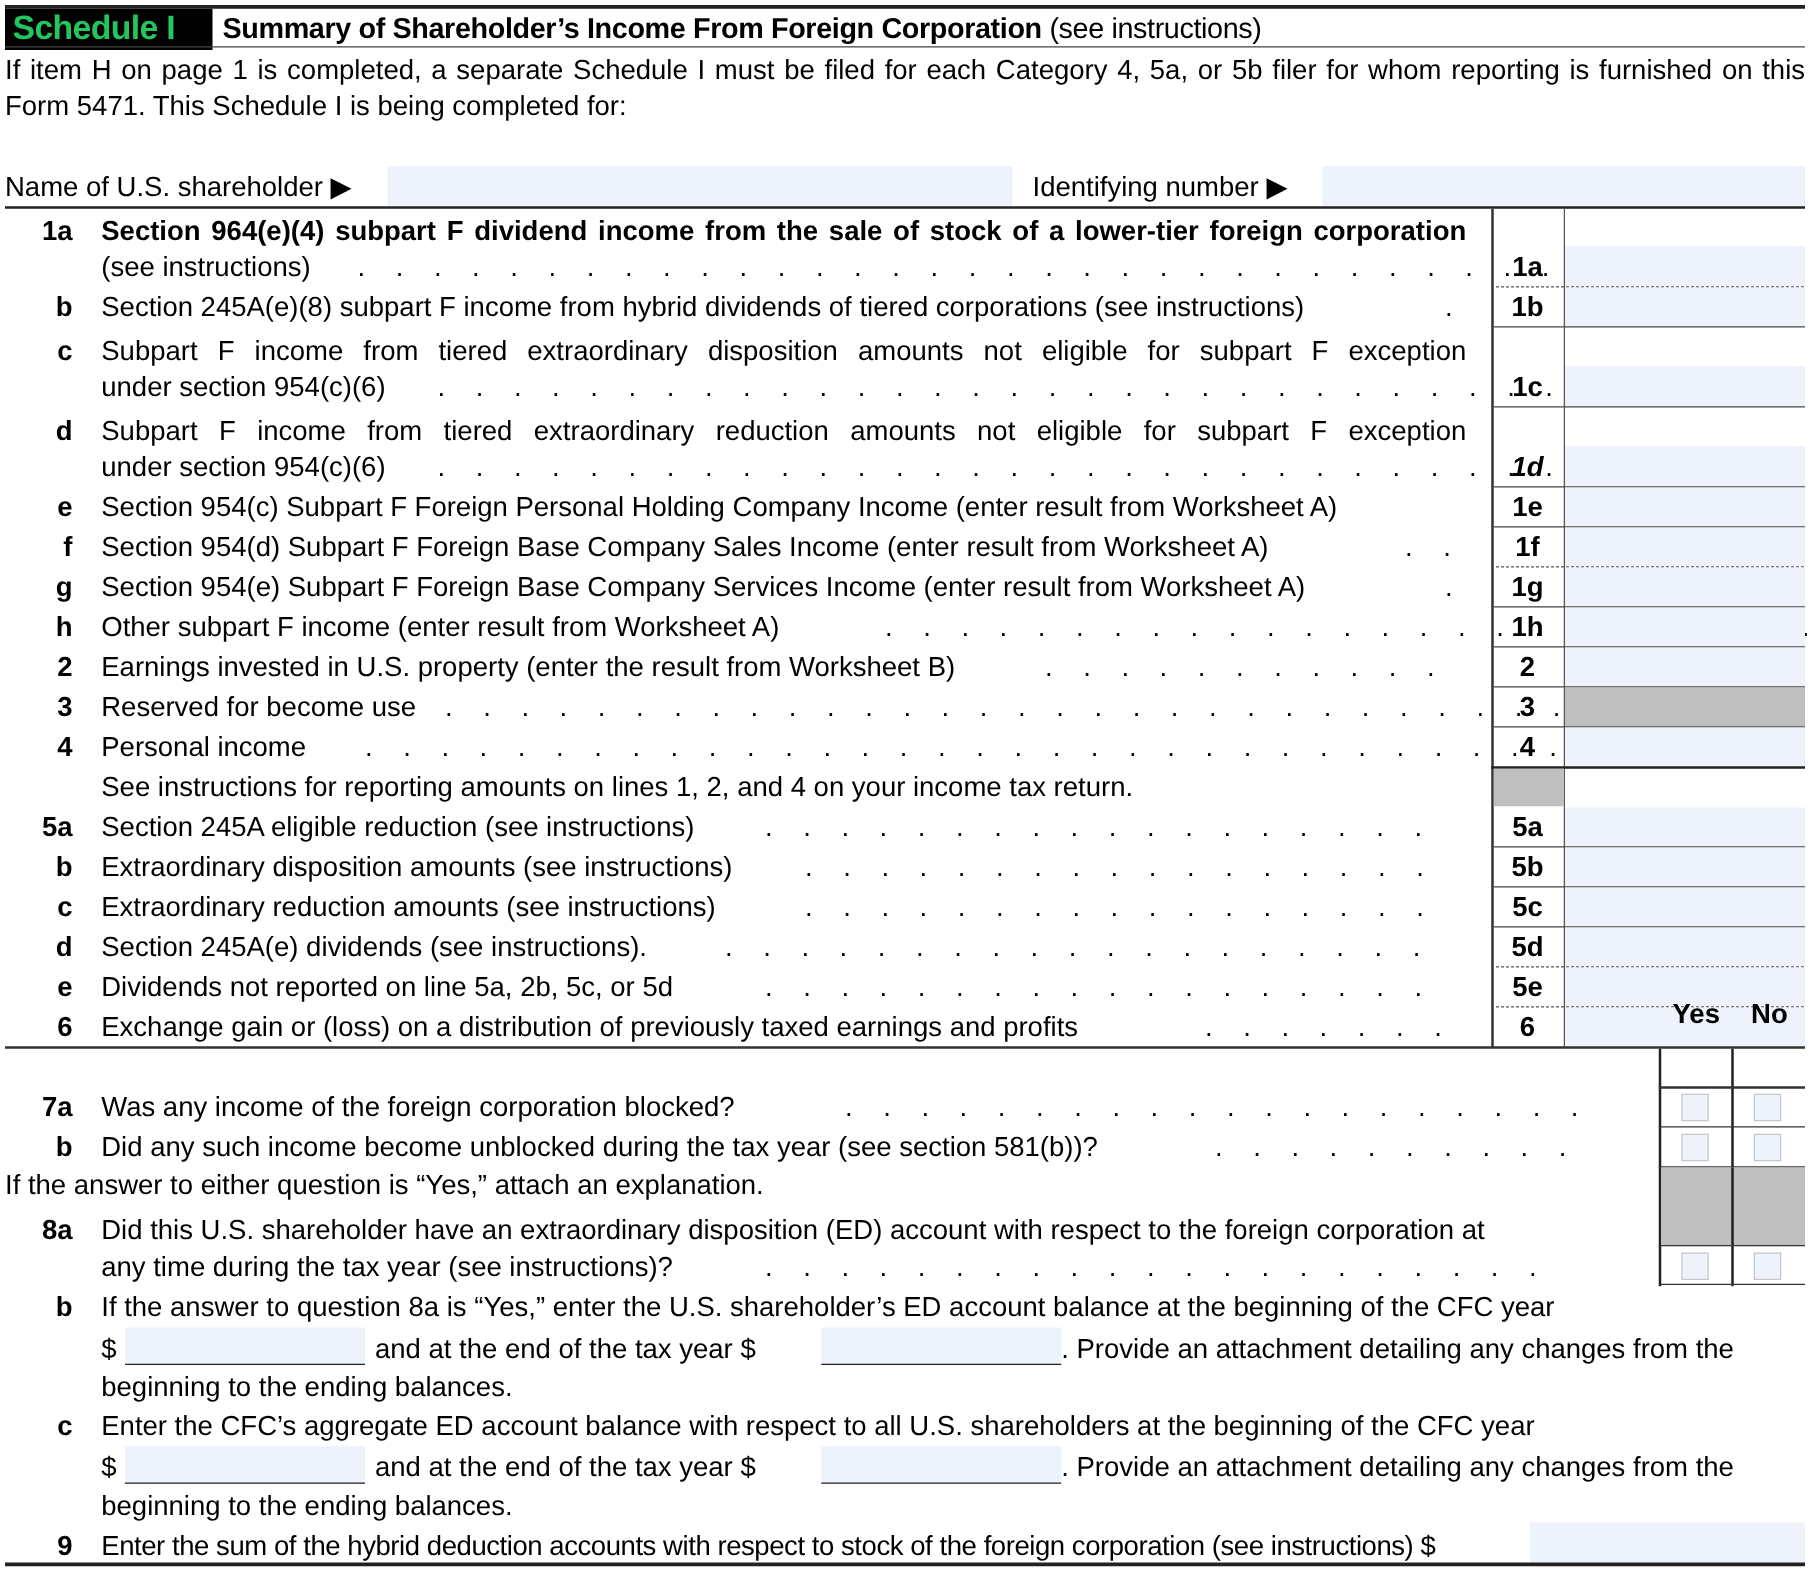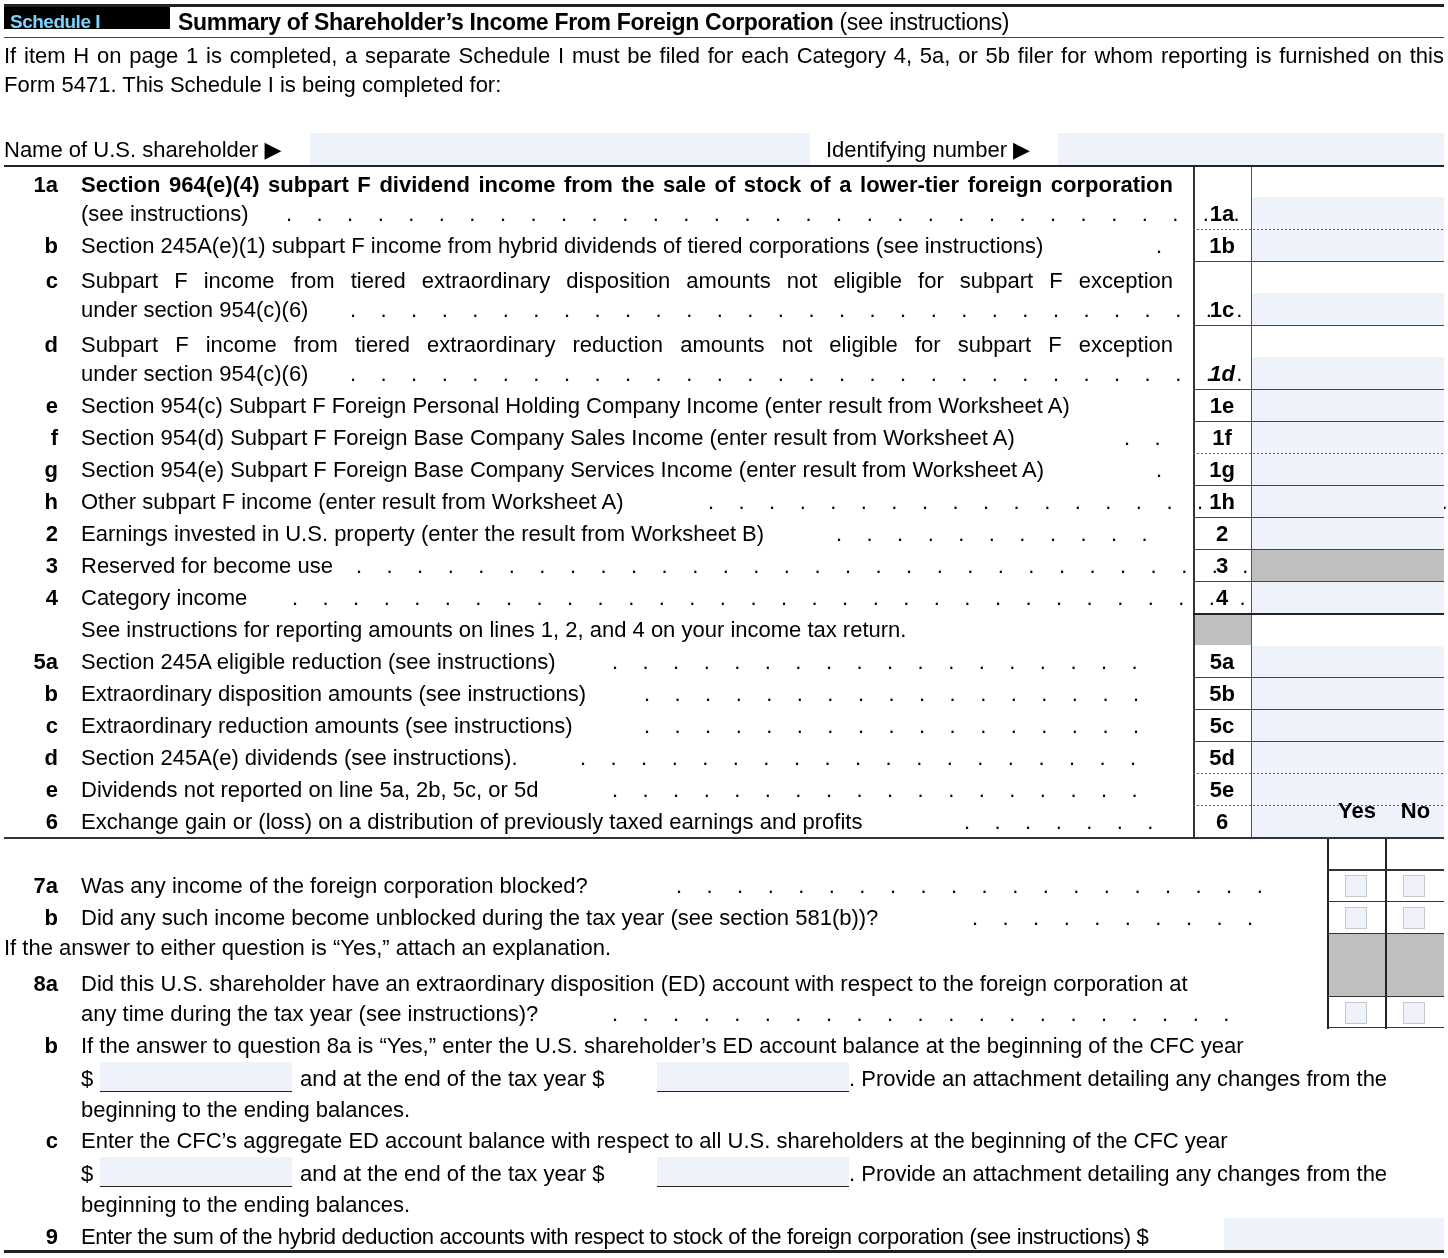--- a/index.html
+++ b/index.html
@@ -3,21 +3,21 @@
 <meta charset="utf-8">
 <style>
   * { box-sizing: border-box; margin: 0; padding: 0; }
   html, body { width: 1448px; height: 1258px; background: #ffffff; overflow: hidden; }
   body { font-family: "Liberation Sans", sans-serif; color: #000; font-size: 22px; position: relative; }
 
   .abs { position: absolute; }
 
   
   .hdr-topline { left: 4px; top: 4px; width: 1440px; height: 3px; background: #222; }
-  .hdr-tag { left: 4px; top: 7px; width: 166px; height: 22px; background: #000; color: #7dd3fc; font-weight: bold; font-size: 19px; line-height: 30px; padding-left: 6px; letter-spacing: -0.5px; }
+  .hdr-tag { left: 4px; top: 7px; width: 166px; height: 33px; background: #000; color: #22c55e; font-weight: bold; font-size: 27px; line-height: 30px; padding-left: 6px; letter-spacing: -0.5px; }
   .hdr-title { left: 178px; top: 7px; height: 30px; line-height: 30px; font-size: 23px; white-space: nowrap; letter-spacing: -0.3px; }
   .hdr-title b { font-weight: bold; }
   .hdr-bottomline { left: 4px; top: 37px; width: 1440px; height: 1px; background: #444; }
 
   .intro { left: 4px; top: 41px; width: 1440px; font-size: 22px; line-height: 29px; text-align: justify; text-align-last: left; }
 
   .name-label { left: 4px; top: 133px; height: 32px; line-height: 34px; font-size: 22px; white-space: nowrap; }
   .name-field { left: 310px; top: 133px; width: 500px; height: 32px; background: #eef2fb; border: none; }
   .id-label { left: 826px; top: 133px; height: 32px; line-height: 34px; font-size: 22px; white-space: nowrap; }
   .id-field { left: 1058px; top: 133px; width: 386px; height: 32px; background: #eef2fb; border: none; }
@@ -78,21 +78,21 @@
   <div class="ln-text just" style="top:0;font-weight:bold;">Section 964(e)(4) subpart F dividend income from the sale of stock of a lower-tier foreign corporation</div>
   <div class="ln-text" style="top:29px;">(see instructions)</div>
   <div class="dots" style="left:286px; top:29px;">.&nbsp;&nbsp;&nbsp;&nbsp;.&nbsp;&nbsp;&nbsp;&nbsp;.&nbsp;&nbsp;&nbsp;&nbsp;.&nbsp;&nbsp;&nbsp;&nbsp;.&nbsp;&nbsp;&nbsp;&nbsp;.&nbsp;&nbsp;&nbsp;&nbsp;.&nbsp;&nbsp;&nbsp;&nbsp;.&nbsp;&nbsp;&nbsp;&nbsp;.&nbsp;&nbsp;&nbsp;&nbsp;.&nbsp;&nbsp;&nbsp;&nbsp;.&nbsp;&nbsp;&nbsp;&nbsp;.&nbsp;&nbsp;&nbsp;&nbsp;.&nbsp;&nbsp;&nbsp;&nbsp;.&nbsp;&nbsp;&nbsp;&nbsp;.&nbsp;&nbsp;&nbsp;&nbsp;.&nbsp;&nbsp;&nbsp;&nbsp;.&nbsp;&nbsp;&nbsp;&nbsp;.&nbsp;&nbsp;&nbsp;&nbsp;.&nbsp;&nbsp;&nbsp;&nbsp;.&nbsp;&nbsp;&nbsp;&nbsp;.&nbsp;&nbsp;&nbsp;&nbsp;.&nbsp;&nbsp;&nbsp;&nbsp;.&nbsp;&nbsp;&nbsp;&nbsp;.&nbsp;&nbsp;&nbsp;&nbsp;.&nbsp;&nbsp;&nbsp;&nbsp;.&nbsp;&nbsp;&nbsp;&nbsp;.&nbsp;&nbsp;&nbsp;&nbsp;.&nbsp;&nbsp;&nbsp;&nbsp;.&nbsp;&nbsp;&nbsp;&nbsp;.&nbsp;&nbsp;&nbsp;&nbsp;.&nbsp;&nbsp;&nbsp;&nbsp;.&nbsp;&nbsp;&nbsp;&nbsp;.&nbsp;&nbsp;&nbsp;&nbsp;.&nbsp;&nbsp;&nbsp;&nbsp;.&nbsp;&nbsp;&nbsp;&nbsp;.&nbsp;&nbsp;&nbsp;&nbsp;.</div>
   <div class="box-num" style="top:29px;">1a</div>
 </div>
 <input class="amt" style="top: 197px; height: 32px;" type="text" value="">
 <div class="hline dot" style="top:229px;"></div>
 
 <div class="row" style="top:233px;">
   <div class="ln-num">b</div>
-  <div class="ln-text">Section 245A(e)(1) subpart F income from hybrid dividends of tiered corporations (see instructions)</div>
+  <div class="ln-text">Section 245A(e)(8) subpart F income from hybrid dividends of tiered corporations (see instructions)</div>
   <div class="dots" style="left:1156px;">.</div>
   <div class="box-num">1b</div>
 </div>
 <input class="amt" style="top: 230px; height: 31px;" type="text" value="">
 <div class="hline" style="top:261px;"></div>
 
 <div class="row" style="top:268px;">
   <div class="ln-num">c</div>
   <div class="ln-text just">Subpart F income from tiered extraordinary disposition amounts not eligible for subpart F exception</div>
   <div class="ln-text" style="top:29px;">under section 954(c)(6)</div>
@@ -160,21 +160,21 @@
   <div class="ln-num">3</div>
   <div class="ln-text">Reserved for become use</div>
   <div class="dots" style="left:356px;">.&nbsp;&nbsp;&nbsp;&nbsp;.&nbsp;&nbsp;&nbsp;&nbsp;.&nbsp;&nbsp;&nbsp;&nbsp;.&nbsp;&nbsp;&nbsp;&nbsp;.&nbsp;&nbsp;&nbsp;&nbsp;.&nbsp;&nbsp;&nbsp;&nbsp;.&nbsp;&nbsp;&nbsp;&nbsp;.&nbsp;&nbsp;&nbsp;&nbsp;.&nbsp;&nbsp;&nbsp;&nbsp;.&nbsp;&nbsp;&nbsp;&nbsp;.&nbsp;&nbsp;&nbsp;&nbsp;.&nbsp;&nbsp;&nbsp;&nbsp;.&nbsp;&nbsp;&nbsp;&nbsp;.&nbsp;&nbsp;&nbsp;&nbsp;.&nbsp;&nbsp;&nbsp;&nbsp;.&nbsp;&nbsp;&nbsp;&nbsp;.&nbsp;&nbsp;&nbsp;&nbsp;.&nbsp;&nbsp;&nbsp;&nbsp;.&nbsp;&nbsp;&nbsp;&nbsp;.&nbsp;&nbsp;&nbsp;&nbsp;.&nbsp;&nbsp;&nbsp;&nbsp;.&nbsp;&nbsp;&nbsp;&nbsp;.&nbsp;&nbsp;&nbsp;&nbsp;.&nbsp;&nbsp;&nbsp;&nbsp;.&nbsp;&nbsp;&nbsp;&nbsp;.&nbsp;&nbsp;&nbsp;&nbsp;.&nbsp;&nbsp;&nbsp;&nbsp;.&nbsp;&nbsp;&nbsp;&nbsp;.&nbsp;&nbsp;&nbsp;&nbsp;.&nbsp;&nbsp;&nbsp;&nbsp;.&nbsp;&nbsp;&nbsp;&nbsp;.&nbsp;&nbsp;&nbsp;&nbsp;.&nbsp;&nbsp;&nbsp;&nbsp;.&nbsp;&nbsp;&nbsp;&nbsp;.</div>
   <div class="box-num">3</div>
 </div>
 <div class="amt gray" style="top:550px; height:31px;"></div>
 <div class="hline" style="top:581px;"></div>
 
 <div class="row" style="top:585px;">
   <div class="ln-num">4</div>
-  <div class="ln-text">Category income</div>
+  <div class="ln-text">Personal income</div>
   <div class="dots" style="left:292px;">.&nbsp;&nbsp;&nbsp;&nbsp;.&nbsp;&nbsp;&nbsp;&nbsp;.&nbsp;&nbsp;&nbsp;&nbsp;.&nbsp;&nbsp;&nbsp;&nbsp;.&nbsp;&nbsp;&nbsp;&nbsp;.&nbsp;&nbsp;&nbsp;&nbsp;.&nbsp;&nbsp;&nbsp;&nbsp;.&nbsp;&nbsp;&nbsp;&nbsp;.&nbsp;&nbsp;&nbsp;&nbsp;.&nbsp;&nbsp;&nbsp;&nbsp;.&nbsp;&nbsp;&nbsp;&nbsp;.&nbsp;&nbsp;&nbsp;&nbsp;.&nbsp;&nbsp;&nbsp;&nbsp;.&nbsp;&nbsp;&nbsp;&nbsp;.&nbsp;&nbsp;&nbsp;&nbsp;.&nbsp;&nbsp;&nbsp;&nbsp;.&nbsp;&nbsp;&nbsp;&nbsp;.&nbsp;&nbsp;&nbsp;&nbsp;.&nbsp;&nbsp;&nbsp;&nbsp;.&nbsp;&nbsp;&nbsp;&nbsp;.&nbsp;&nbsp;&nbsp;&nbsp;.&nbsp;&nbsp;&nbsp;&nbsp;.&nbsp;&nbsp;&nbsp;&nbsp;.&nbsp;&nbsp;&nbsp;&nbsp;.&nbsp;&nbsp;&nbsp;&nbsp;.&nbsp;&nbsp;&nbsp;&nbsp;.&nbsp;&nbsp;&nbsp;&nbsp;.&nbsp;&nbsp;&nbsp;&nbsp;.&nbsp;&nbsp;&nbsp;&nbsp;.&nbsp;&nbsp;&nbsp;&nbsp;.&nbsp;&nbsp;&nbsp;&nbsp;.&nbsp;&nbsp;&nbsp;&nbsp;.&nbsp;&nbsp;&nbsp;&nbsp;.&nbsp;&nbsp;&nbsp;&nbsp;.&nbsp;&nbsp;&nbsp;&nbsp;.</div>
   <div class="box-num">4</div>
 </div>
 <input class="amt" style="top: 582px; height: 31px;" type="text" value="">
 <div class="hline" style="top:613px; height:2px; background:#222;"></div>
 
 <div class="row" style="top:617px;">
   <div class="ln-text">See instructions for reporting amounts on lines 1, 2, and 4 on your income tax return.</div>
 </div>
 <div class="abs gray-cell"></div>

